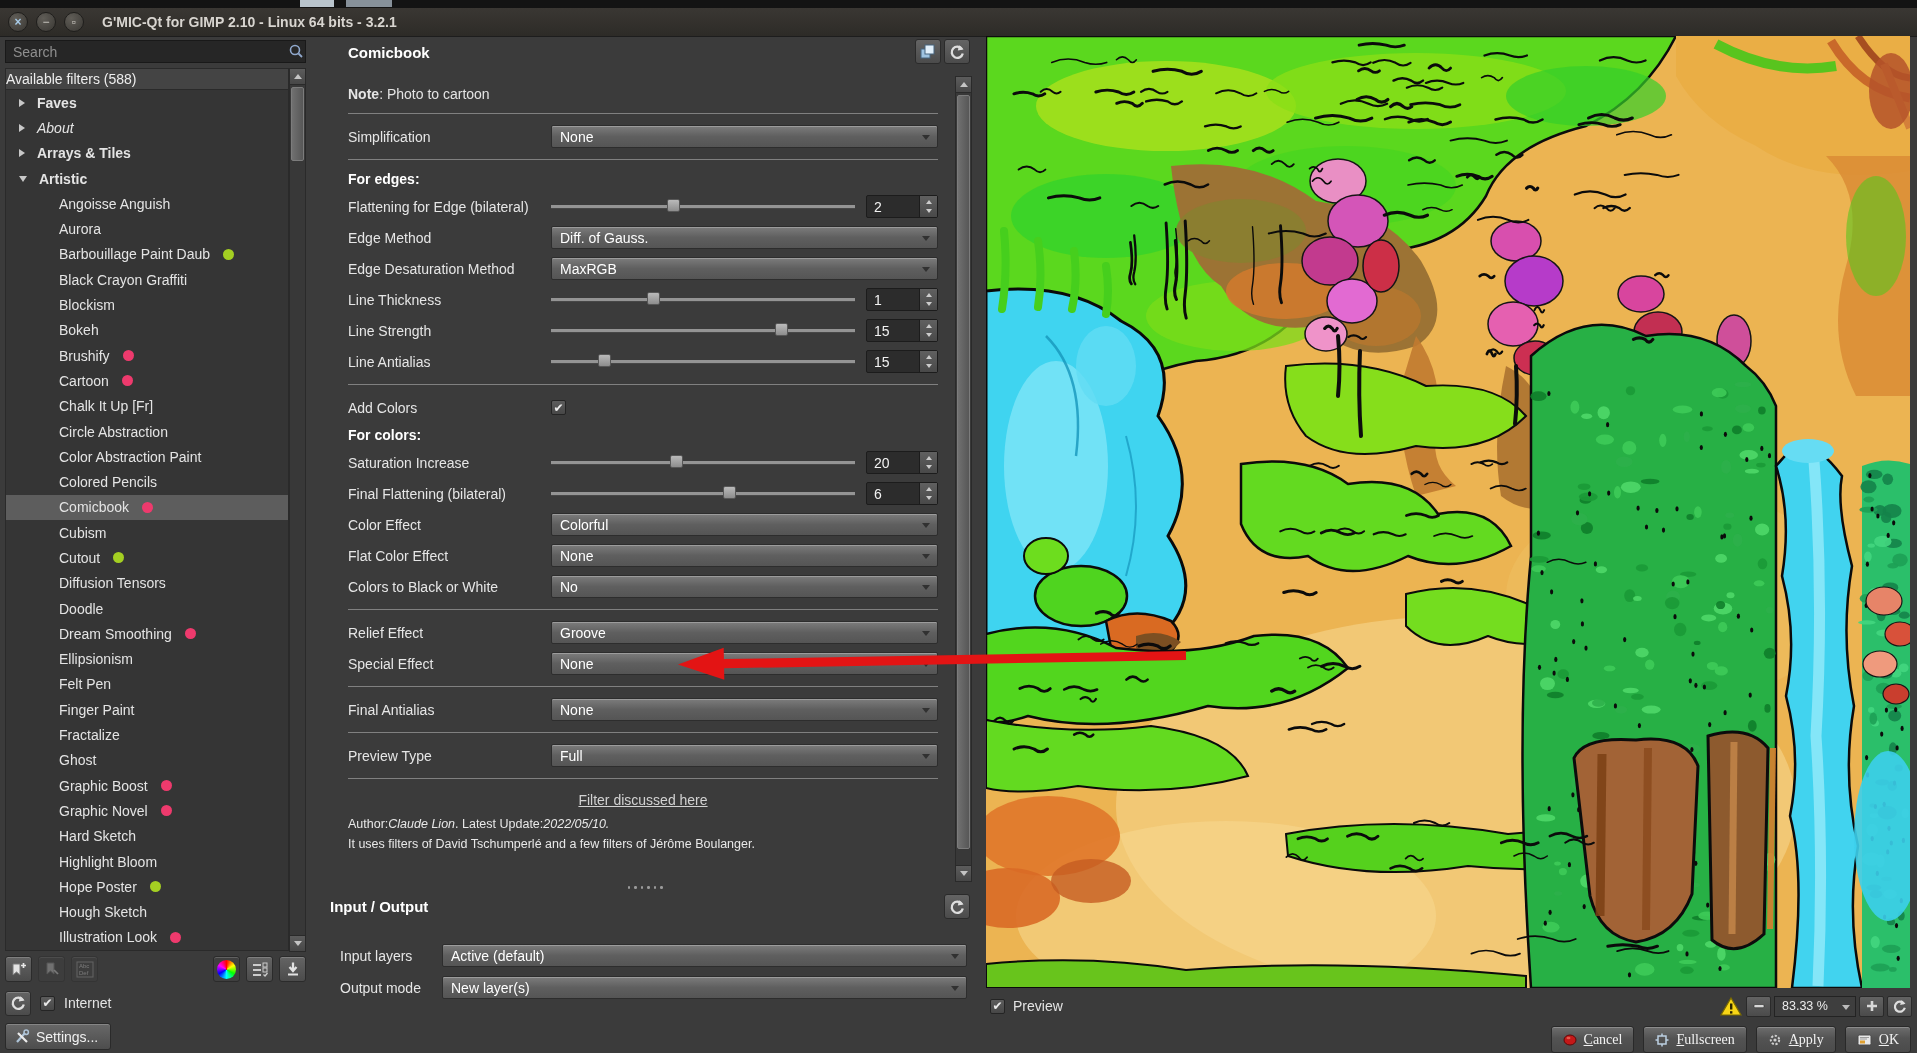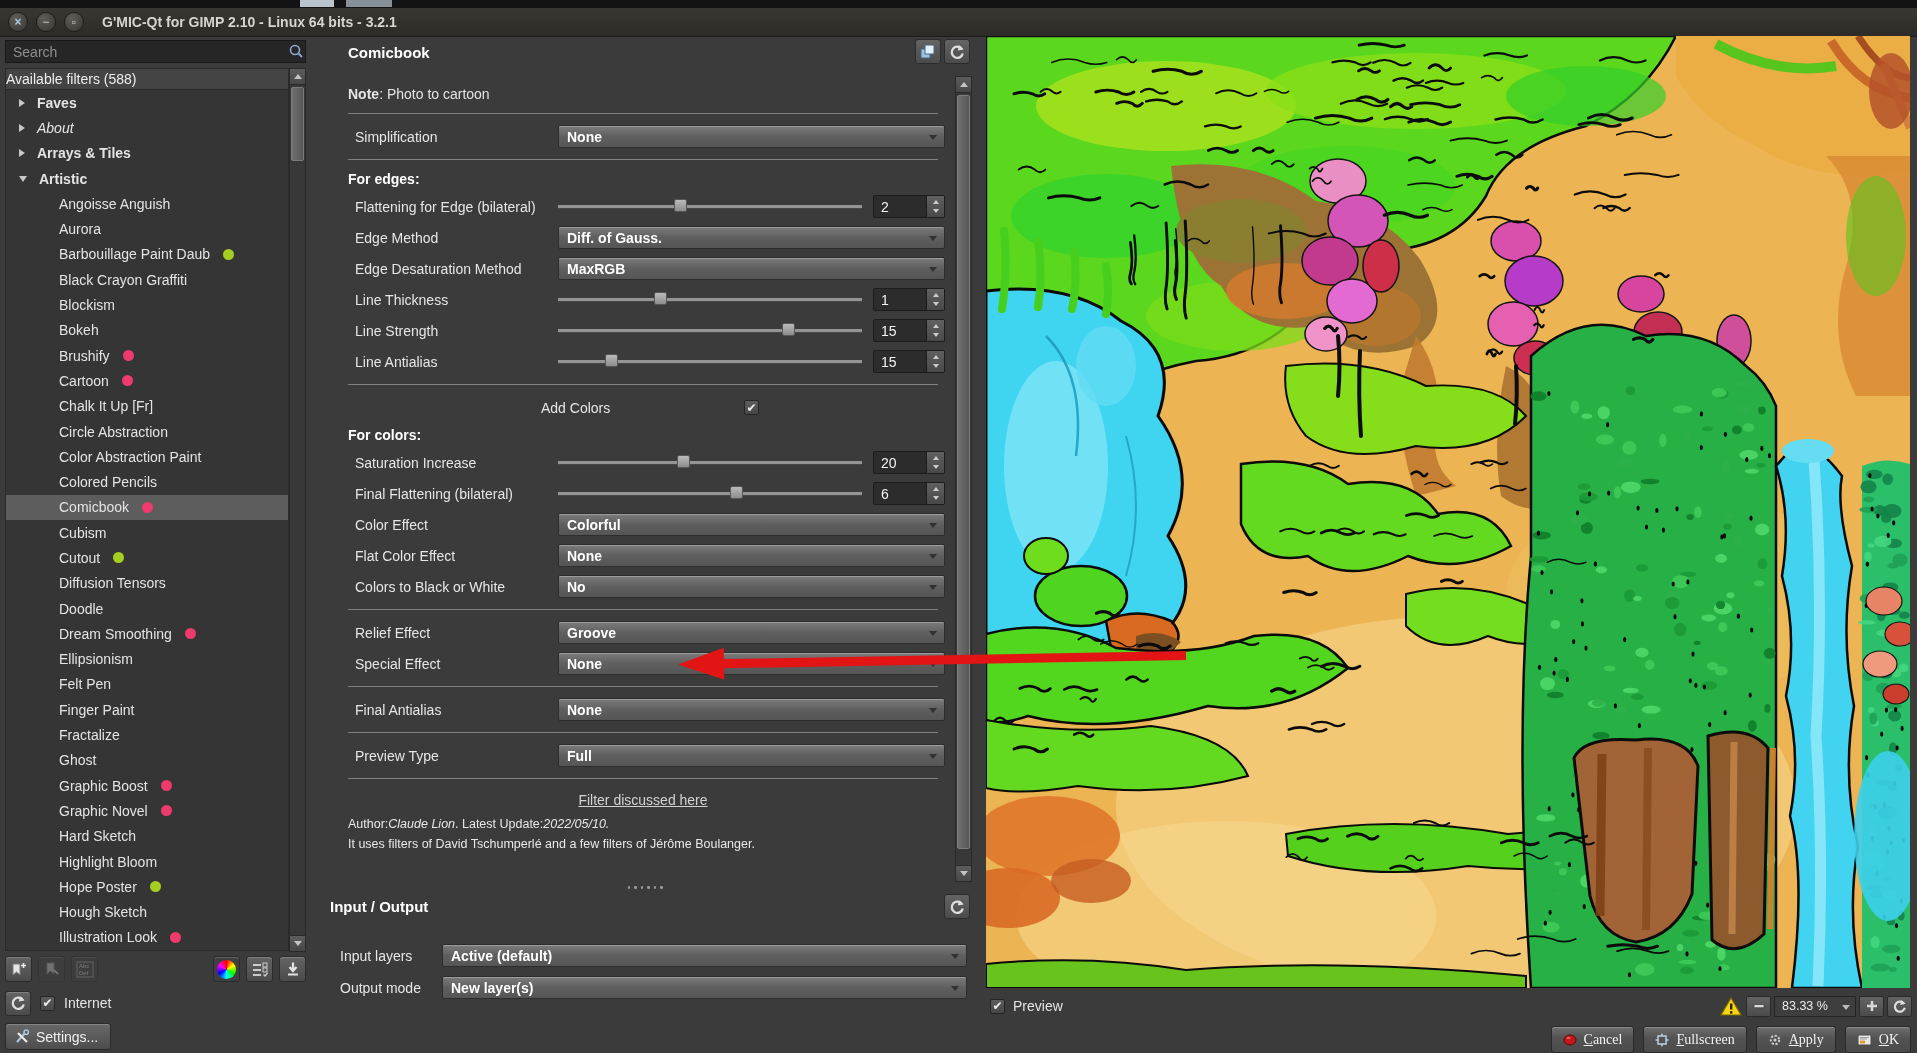--- a/index.html
+++ b/index.html
@@ -62,29 +62,29 @@
   .settingsb{position:absolute;left:5px;top:1023px;height:27px;padding:0 12px 0 8px;display:flex;
              align-items:center;gap:6px;background:linear-gradient(#686868,#4d4d4d);
              border:1px solid #2a2a2a;border-radius:3px;box-sizing:border-box;color:#f0f0f0;
              box-shadow:inset 0 1px 0 rgba(255,255,255,.2);}
   
   .ppanel{position:absolute;left:320px;top:36px;width:665px;height:1017px;}
   .ptitle{position:absolute;left:28px;top:8px;font-weight:bold;font-size:15px;color:#fff;}
   .hbtn{position:absolute;top:3px;width:26px;height:25px;background:linear-gradient(#646464,#4b4b4b);
         border:1px solid #2b2b2b;border-radius:3px;display:flex;align-items:center;justify-content:center;box-sizing:border-box;}
   .pscroll{position:absolute;left:0;top:40px;width:632px;height:806px;padding:6px 0 0 28px;box-sizing:border-box;overflow:hidden;}
-  .prow{display:flex;align-items:center;height:31px;justify-content:center;}
+  .prow{display:flex;align-items:center;height:31px;}
   .plabel{width:203px;flex:none;color:#e6e6e6;white-space:nowrap;}
   .pheading{font-weight:bold;height:24px;display:flex;align-items:center;color:#fff;}
   .pnote{height:24px;display:flex;align-items:center;}
   .psep{height:1px;background:#808080;margin:7px 0;width:590px;}
   .dropdown{position:relative;width:387px;height:23px;box-sizing:border-box;
             background:linear-gradient(#7c7c7c,#5f5f5f 50%,#555);border:1px solid #2d2d2d;border-radius:2px;
             box-shadow:inset 0 1px 0 rgba(255,255,255,.25);display:flex;align-items:center;}
-  .dval{margin-left:8px;color:#fff;white-space:nowrap;font-weight:bold;}
+  .dval{margin-left:8px;color:#fff;white-space:nowrap;}
   .darr{position:absolute;right:7px;top:9px;width:0;height:0;border-left:4.5px solid transparent;
         border-right:4.5px solid transparent;border-top:5.5px solid #313131;}
   .sliderw{position:relative;width:304px;height:23px;flex:none;}
   .strack{position:absolute;left:0;right:0;top:10px;height:3px;background:#949494;border-bottom:1px solid #474747;}
   .shandle{position:absolute;top:4px;width:13px;height:13px;background:linear-gradient(#bababa,#8d8d8d);
            border:1px solid #575757;border-radius:2px;box-sizing:border-box;}
   .spin{margin-left:11px;width:72px;height:23px;position:relative;background:#2c2c2c;border:1px solid #1c1c1c;
         border-radius:2px;display:flex;align-items:center;box-sizing:border-box;}
   .spin .sval{margin-left:7px;color:#f2f2f2;}
   .spincol{position:absolute;right:0;top:0;bottom:0;width:17px;background:linear-gradient(#606060,#494949);

